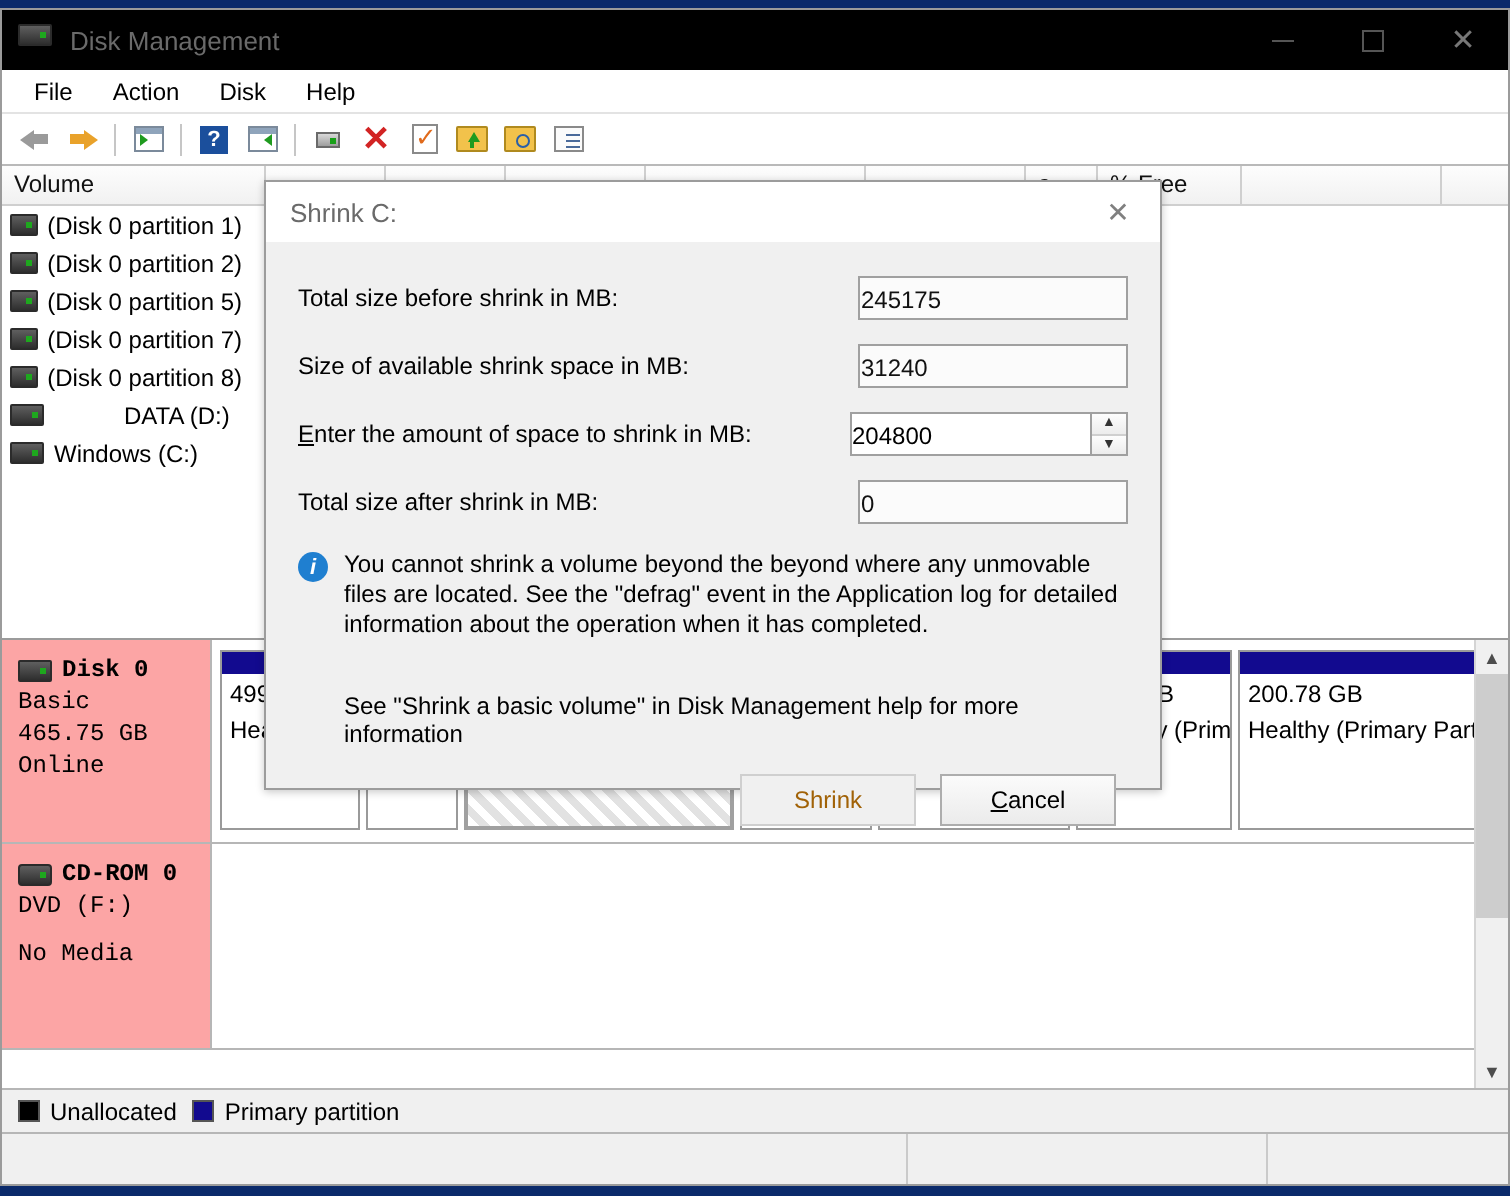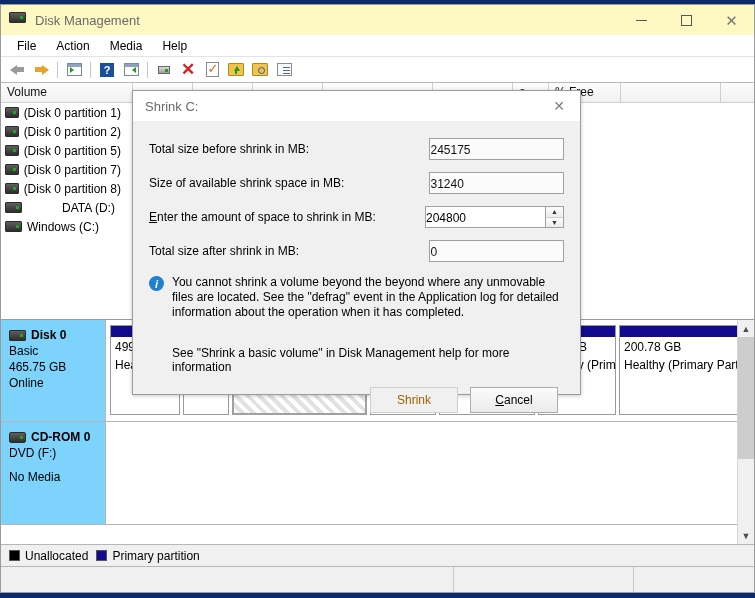--- a/index.html
+++ b/index.html
@@ -25,23 +25,24 @@
     left: 0; top: 4px;
     width: 755px; height: 589px;
     background: #f0f0f0;
     border: 1px solid #9b9b9b;
     display: flex; flex-direction: column;
   }
 
   
   #titlebar {
     height: 30px; min-height: 30px;
-    background: #fef9c3;
+    background: #000000;
     display: flex; align-items: center;
     position: relative;
+    text-decoration: underline;
   }
   #titlebar .tb-icon {
     margin-left: 8px; margin-right: 8px;
     width: 18px; height: 16px; position: relative;
   }
   .drive-glyph {
     position: relative; display: inline-block;
     width: 17px; height: 11px;
     background: linear-gradient(#f2f2f2, #c9c9c9);
     border: 1px solid #6e6e6e;
@@ -218,21 +219,22 @@
   #graph-scroll-host { flex: 1; position: relative; overflow: hidden; }
 
   .disk-row {
     display: flex; border-bottom: 1px solid #b6b6b6;
     background: #f0f0f0;
   }
   .disk-info {
     width: 105px; min-width: 105px;
     border-right: 1px solid #b6b6b6;
     padding: 8px 12px 6px 8px;
-    background: #7dd3fc;
+    background: #fca5a5;
+    font-family: Liberation Mono, monospace;
   }
   .disk-info .dname {
     font-weight: bold; font-size: 12px; display: flex; align-items: center; gap: 5px;
   }
   .disk-info .dline { font-size: 12px; margin-top: 2px; }
   .disk-parts {
     flex: 1; display: flex; align-items: stretch;
     padding: 5px 4px 6px 4px; gap: 3px; background: #fff;
   }
   .part {
@@ -403,21 +405,21 @@
         </div>
       <div class="wc">
           <span class="xx">✕</span>
         </div>
     </div>
   </div>
 
   <div id="menubar">
     <div class="mi">File</div>
     <div class="mi">Action</div>
-    <div class="mi">Media</div>
+    <div class="mi">Disk</div>
     <div class="mi">Help</div>
   </div>
 
   <div id="toolbar">
     <div class="tbtn">
         <span class="arr-l"></span>
       </div>
     <div class="tbtn">
         <span class="arr-r"></span>
       </div>

